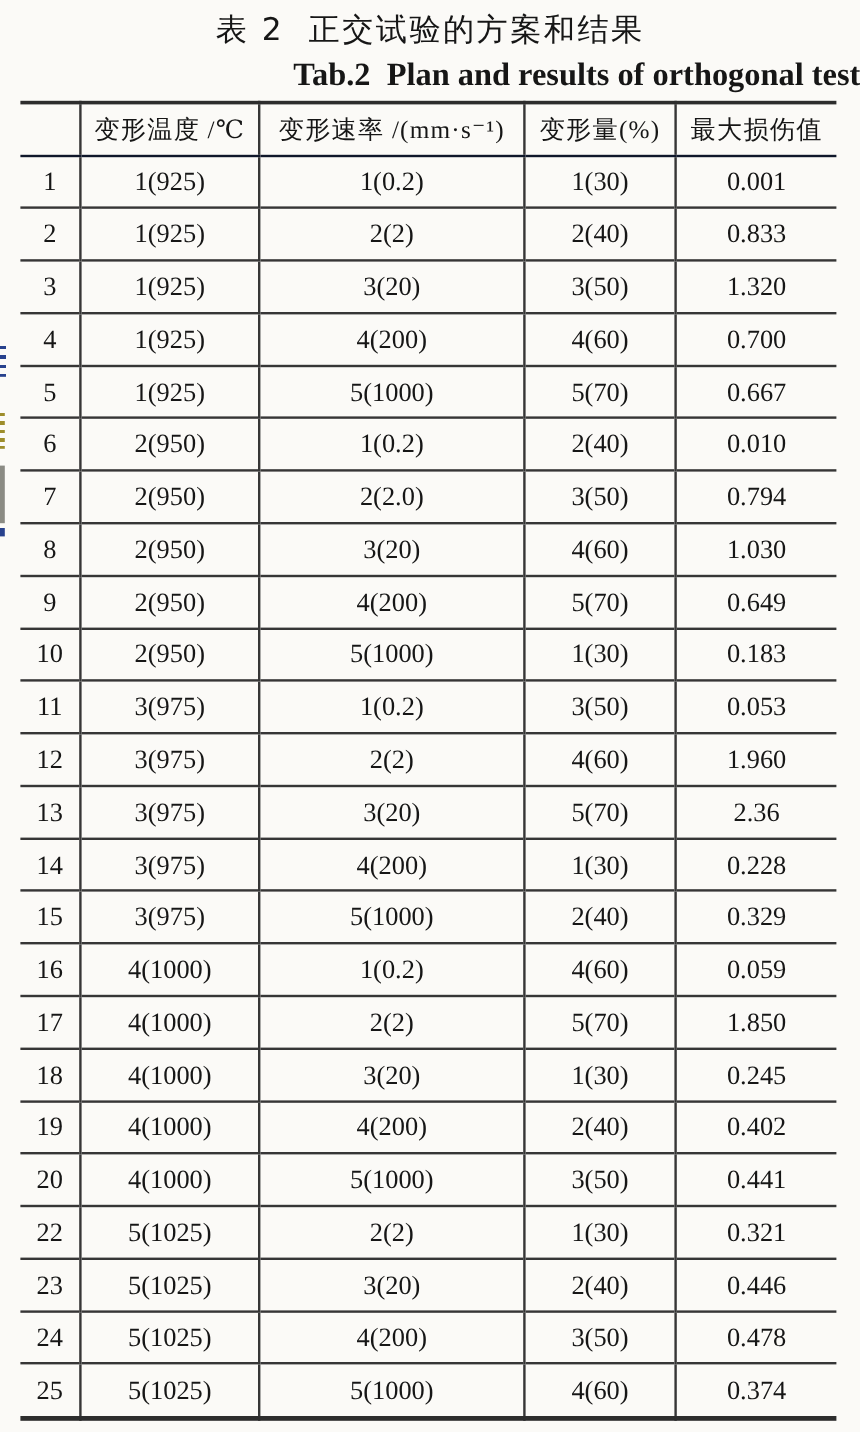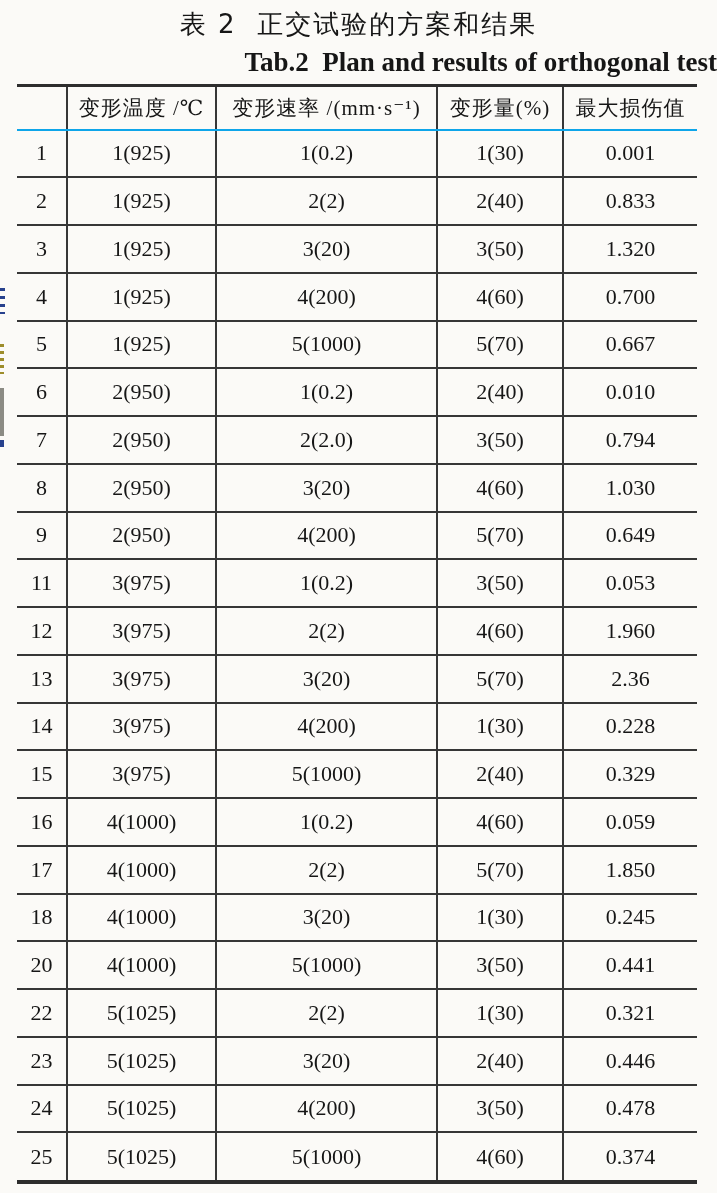--- a/index.html
+++ b/index.html
@@ -51,21 +51,21 @@
   table.otable th, table.otable td {
     text-align: center;
     vertical-align: middle;
     padding: 0;
   }
   table.otable th {
     height: 44px;
     font-weight: normal;
     font-size: 21px;
     letter-spacing: 1px;
-    border-bottom: 2px solid #0ea5e9;
+    border-bottom: 2px solid #0f172a;
     white-space: pre;
   }
   table.otable td {
     font-size: 22px;
     border-top: 2px solid #363636;
     white-space: pre;
   }
   table.otable th + th, table.otable td + td {
     border-left: 2px solid #363636;
   }
@@ -178,20 +178,27 @@
           <td>1.030</td>
         </tr>
         <tr>
           <td>9</td>
           <td>2(950)</td>
           <td>4(200)</td>
           <td>5(70)</td>
           <td>0.649</td>
         </tr>
         <tr>
+          <td>10</td>
+          <td>2(950)</td>
+          <td>5(1000)</td>
+          <td>1(30)</td>
+          <td>0.183</td>
+        </tr>
+        <tr>
           <td>11</td>
           <td>3(975)</td>
           <td>1(0.2)</td>
           <td>3(50)</td>
           <td>0.053</td>
         </tr>
         <tr>
           <td>12</td>
           <td>3(975)</td>
           <td>2(2)</td>
@@ -232,20 +239,27 @@
           <td>2(2)</td>
           <td>5(70)</td>
           <td>1.850</td>
         </tr>
         <tr>
           <td>18</td>
           <td>4(1000)</td>
           <td>3(20)</td>
           <td>1(30)</td>
           <td>0.245</td>
+        </tr>
+        <tr>
+          <td>19</td>
+          <td>4(1000)</td>
+          <td>4(200)</td>
+          <td>2(40)</td>
+          <td>0.402</td>
         </tr>
         <tr>
           <td>20</td>
           <td>4(1000)</td>
           <td>5(1000)</td>
           <td>3(50)</td>
           <td>0.441</td>
         </tr>
         <tr>
           <td>22</td>

